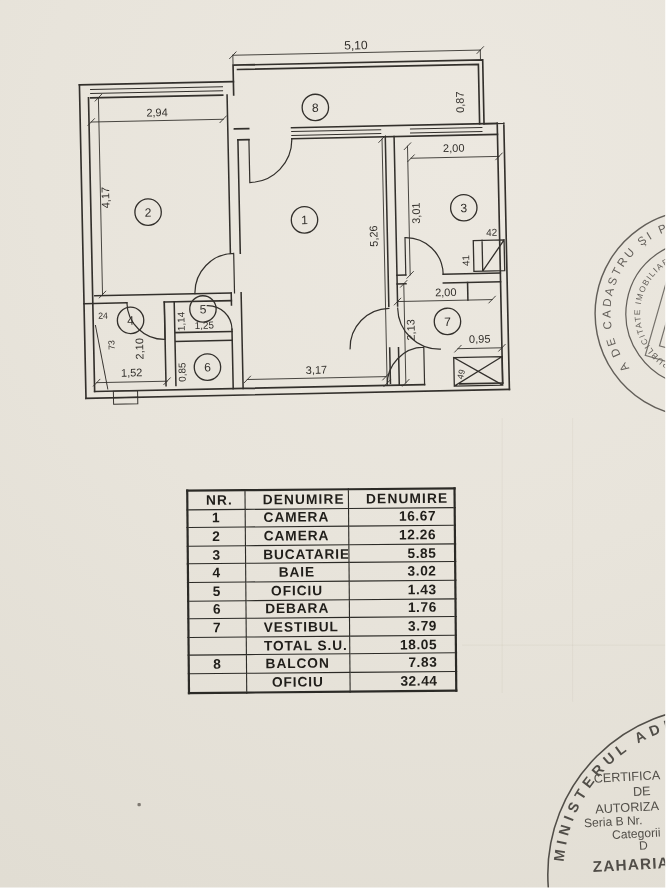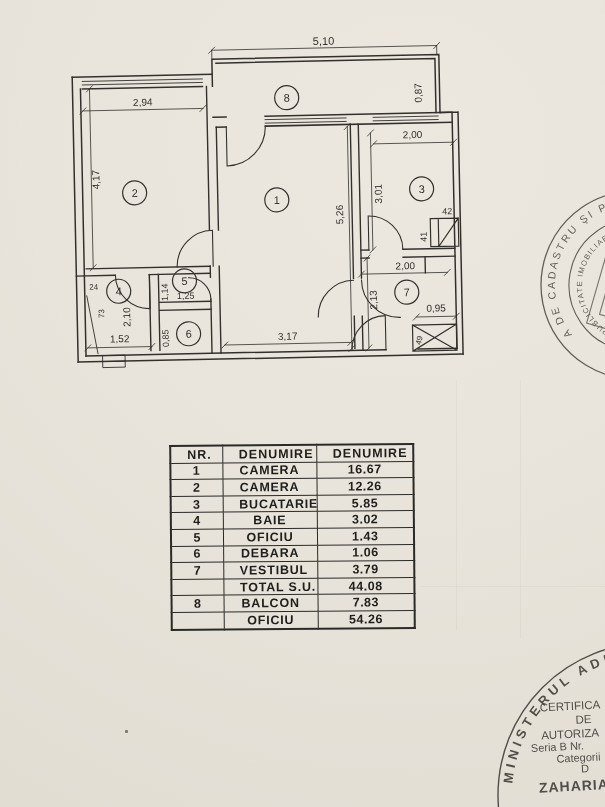--- a/index.html
+++ b/index.html
@@ -11,21 +11,21 @@
   .wm{position:absolute;left:220px;top:372px;width:180px;height:64px;pointer-events:none;}
   .tbl-wrap{position:absolute;left:170px;top:444px;transform:rotate(-0.5deg);}
   table.areas{border-collapse:collapse;table-layout:fixed;width:243px;
     font-size:12.5px;font-weight:bold;letter-spacing:0.8px;color:#201e1a;}
   table.areas td,table.areas th{border:1.6px solid #2b2a26;height:15.6px;padding:0 16px;
     font-weight:bold;white-space:nowrap;overflow:hidden;}
   table.areas{border:2.2px solid #2b2a26;}
   col.c-nr{width:52px;}col.c-name{width:94px;}col.c-area{width:97px;}
   td.nr{text-align:center;}
   td.nm{text-align:center;padding-left:5px;}
-  td.ar{text-align:center;letter-spacing:0.5px;}
+  td.ar{text-align:right;letter-spacing:0.5px;}
   th{text-align:right;padding-left:5px;letter-spacing:1px;}
   th.h-nr{text-align:center;}
   .stamps{position:absolute;left:0;top:0;pointer-events:none;}
   .ghost{position:absolute;background:rgba(115,96,75,0.05);}
   .speck{position:absolute;left:125px;top:730px;width:3px;height:3px;background:#3a362f;opacity:.6;border-radius:1px;}
 </style>
 </head>
 <body>
 
 <div class="page">
@@ -177,41 +177,41 @@
         <td class="ar">3.02</td>
       </tr>
       <tr>
         <td class="nr">5</td>
         <td class="nm">OFICIU</td>
         <td class="ar">1.43</td>
       </tr>
       <tr>
         <td class="nr">6</td>
         <td class="nm">DEBARA</td>
-        <td class="ar">1.06</td>
+        <td class="ar">1.76</td>
       </tr>
       <tr>
         <td class="nr">7</td>
         <td class="nm">VESTIBUL</td>
         <td class="ar">3.79</td>
       </tr>
       <tr>
         <td class="nr"></td>
         <td class="nm">TOTAL S.U.</td>
-        <td class="ar">44.08</td>
+        <td class="ar">18.05</td>
       </tr>
       <tr>
         <td class="nr">8</td>
         <td class="nm">BALCON</td>
         <td class="ar">7.83</td>
       </tr>
       <tr>
         <td class="nr"></td>
         <td class="nm">OFICIU</td>
-        <td class="ar">54.26</td>
+        <td class="ar">32.44</td>
       </tr>
     </tbody>
       </table>
   </div>
 
   <svg class="stamps" width="605" height="807" viewBox="0 0 605 807">
     <defs>
       <path id="arc1" d="M635 365 A80 80 0 1 1 635 205 A80 80 0 1 1 635 365"></path>
       <path id="arc2" d="M635 338 A53 53 0 1 1 635 232 A53 53 0 1 1 635 338"></path>
       <path id="arc3" d="M650 933 A138 138 0 1 1 650 657 A138 138 0 1 1 650 933"></path>

